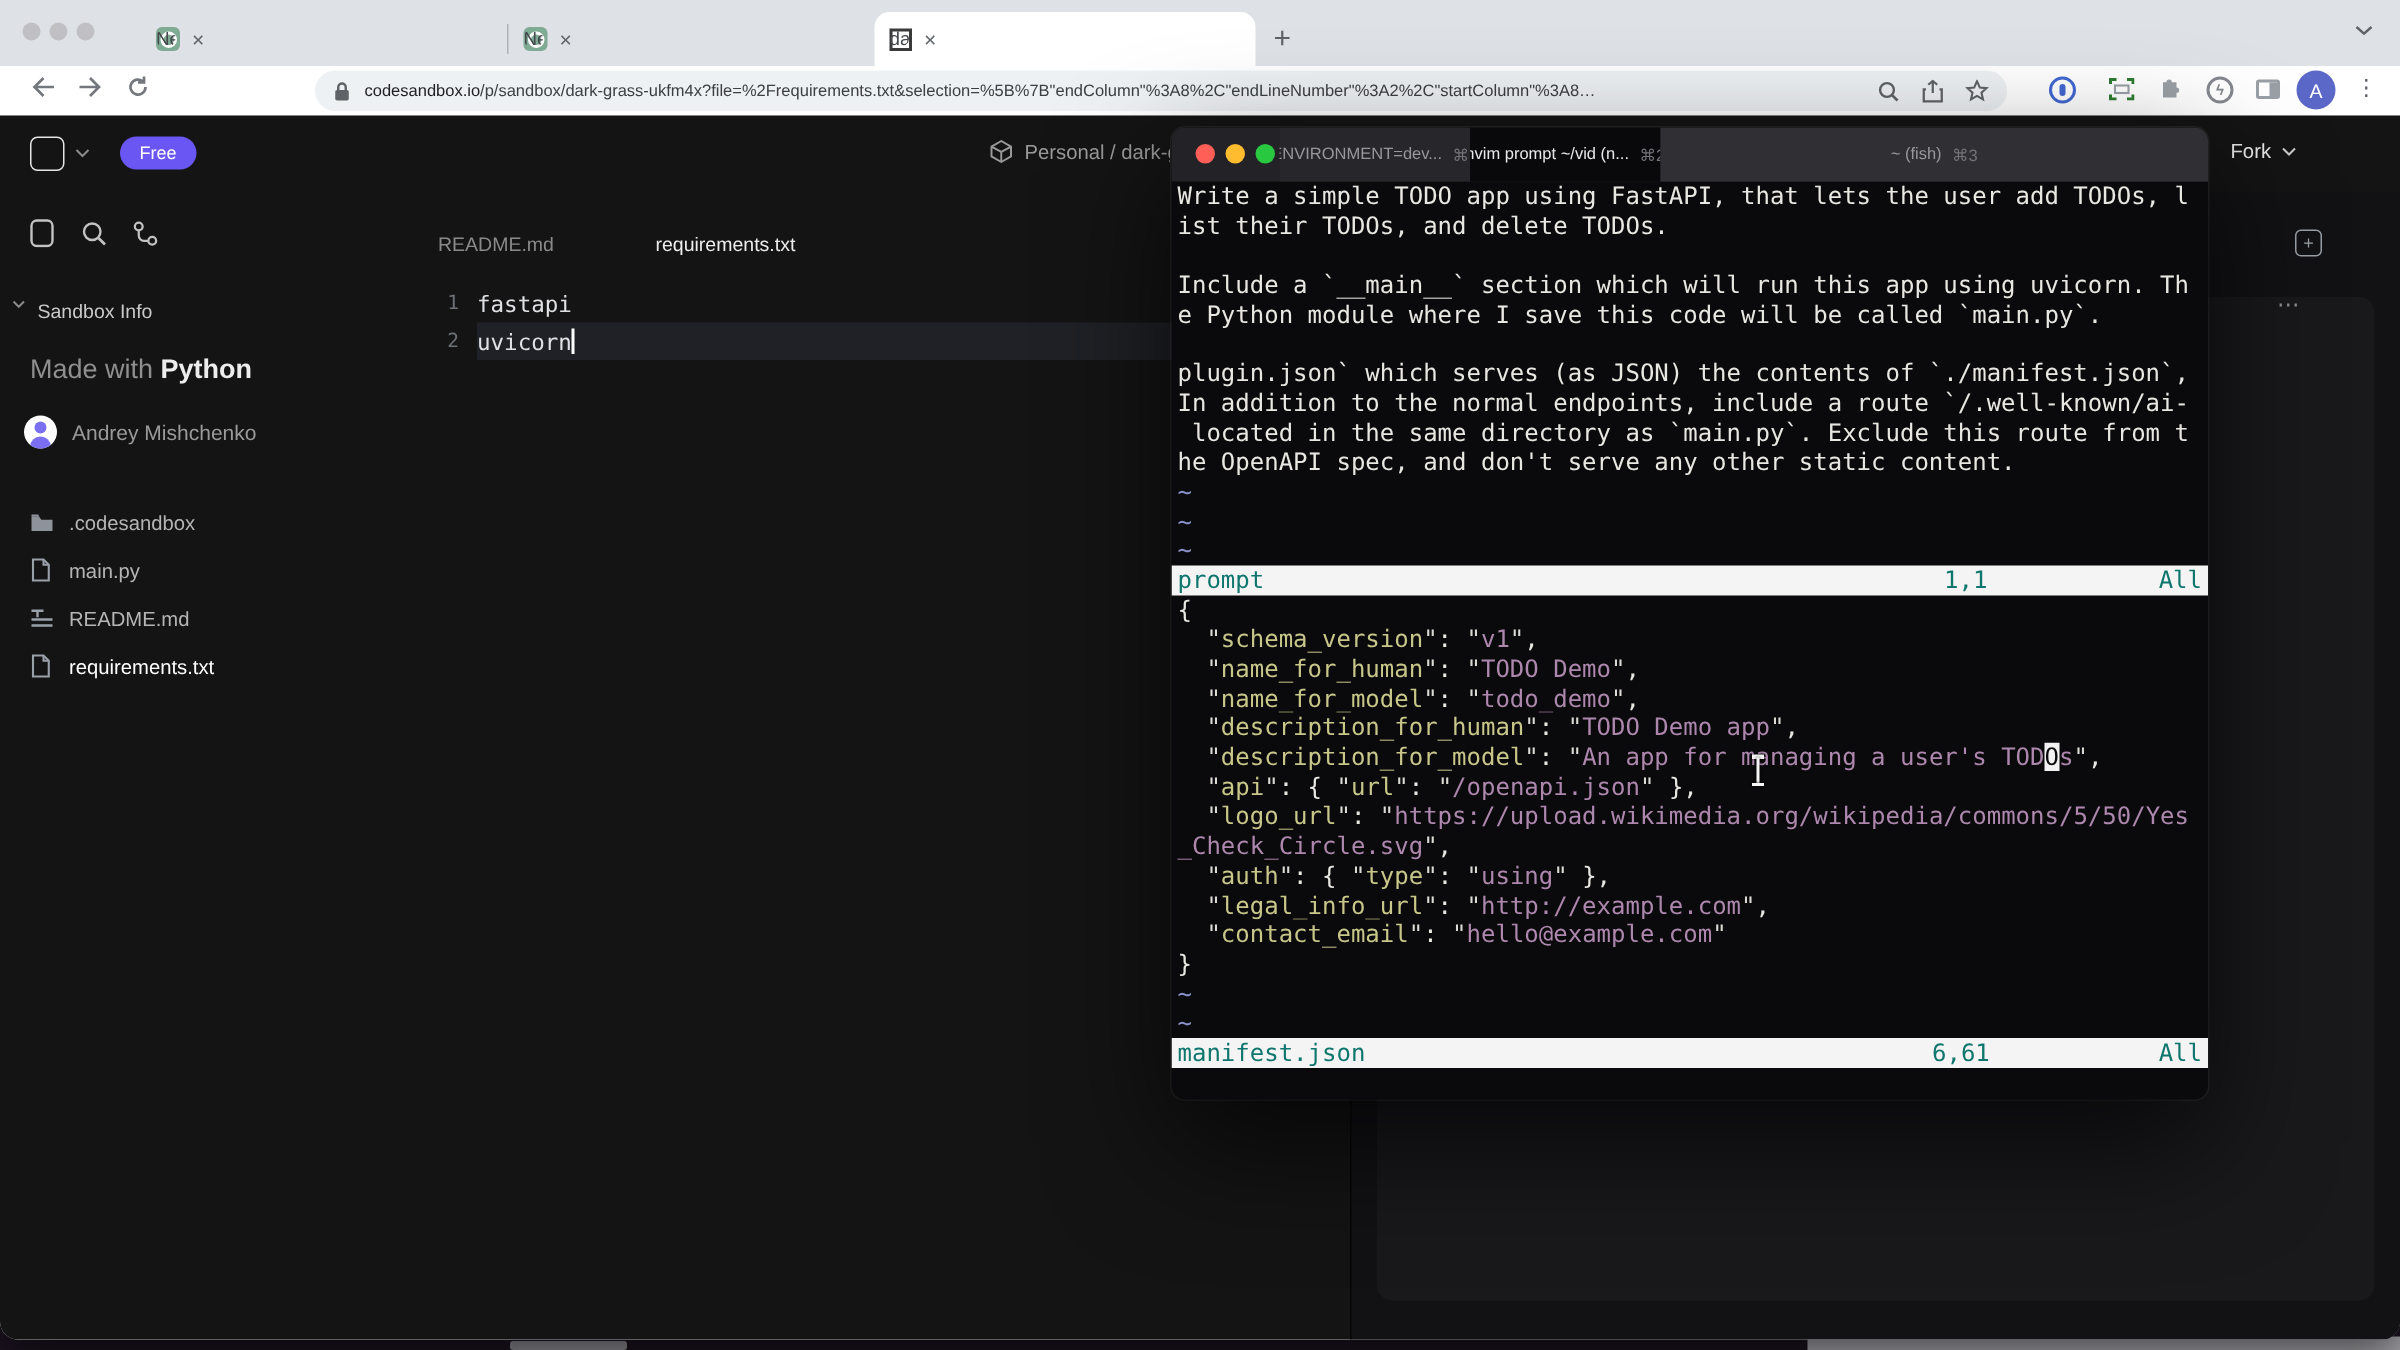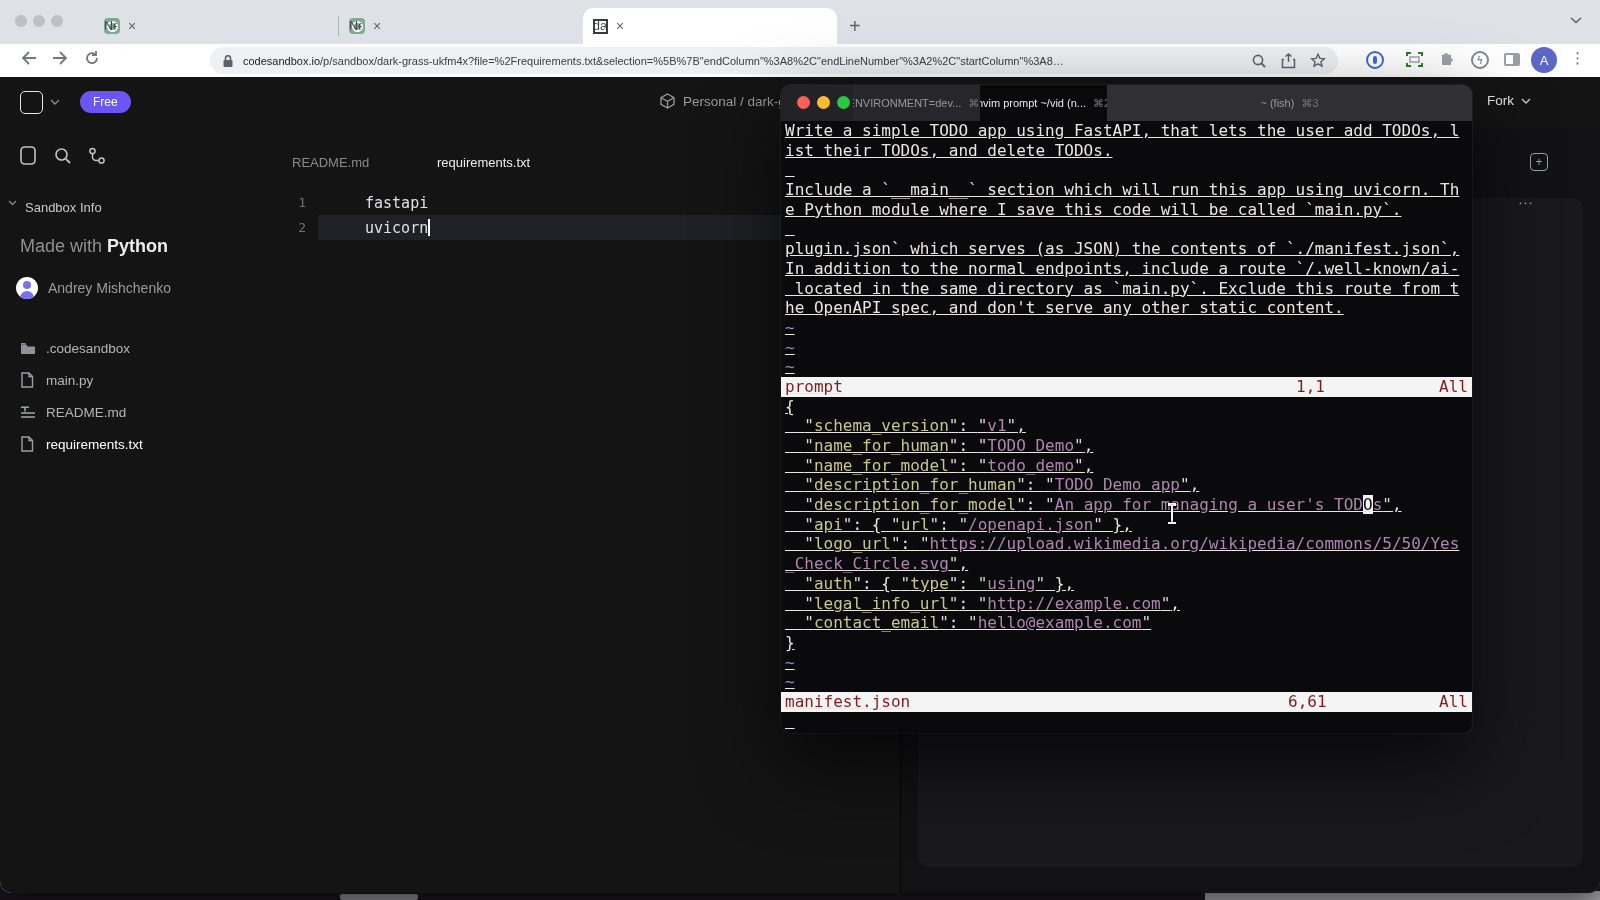--- a/index.html
+++ b/index.html
@@ -72,21 +72,21 @@
   .sb-av i.b{position:absolute;left:4px;top:14px;width:14px;height:10px;border-radius:7px 7px 0 0;background:#7a6ff0;}
   .file-list{position:absolute;left:0;top:255px;width:276px;}
   .file-row{display:flex;align-items:center;gap:10px;height:32px;padding-left:20px;font-size:13.5px;color:#b5b5b5;}
   .file-row.active{color:#fff;}
   .f-ic{width:16px;display:flex;}
 
   .editor{position:absolute;left:276px;top:113px;width:624px;}
   .eline{display:flex;height:25px;align-items:center;font-family:"DejaVu Sans Mono",monospace;position:relative;}
   .eline.active{background:linear-gradient(to right,transparent 42px,#202126 42px);}
   .lnum{width:30px;text-align:right;padding-right:12px;font-size:13px;color:#6d7177;flex:0 0 auto;}
-  .ltext{font-size:15px;color:#dfe1e4;white-space:pre;margin-left:47px;}
+  .ltext{font-size:15px;color:#dfe1e4;white-space:pre;}
   .ecursor{display:inline-block;width:2px;height:17px;background:#fff;vertical-align:-3px;}
 
   .rpanel{position:absolute;left:900px;top:51px;width:700px;height:765px;background:#121215;border-left:1px solid #060607;box-sizing:border-box;}
   .rp-inner{position:absolute;left:17px;top:70px;right:17px;bottom:26px;background:#19191c;border-radius:10px;}
   .rp-plus{position:absolute;left:629px;top:25px;width:16px;height:16px;border:1.5px solid #9aa0a6;border-radius:4px;
            color:#9aa0a6;font-size:12px;display:flex;align-items:center;justify-content:center;line-height:1;}
   .rp-dots{position:absolute;left:617px;top:66px;color:#8f8f8f;font-size:15px;letter-spacing:2px;}
 
   
   .term{position:absolute;left:781px;top:85px;width:691px;height:648px;border-radius:9px;overflow:hidden;
@@ -94,24 +94,24 @@
         font-family:"DejaVu Sans Mono",monospace;}
   .term-bar{position:absolute;left:0;top:0;width:100%;height:36px;background:#232327;}
   .ttl{position:absolute;top:11px;width:13px;height:13px;border-radius:50%;}
   .ttl.r{left:16px;background:#ff5f57}.ttl.y{left:36px;background:#febc2e}.ttl.g{left:56px;background:#28c840}
   .t-tab{position:absolute;top:0;height:36px;display:flex;align-items:center;justify-content:center;gap:7px;
          font-size:11px;color:#97979d;font-family:"Liberation Sans",sans-serif;white-space:nowrap;overflow:hidden;}
   .t-tab .sc{color:#737379;}
   .t-tab.t1{left:72px;width:127px;background:#27272b;}
   .t-tab.t2{left:199px;width:127px;background:#09090b;color:#e8e8e8;}
   .t-tab.t3{left:326px;width:365px;background:#2f2f34;}
-  .term-body{position:absolute;left:0;top:36px;width:100%;font-size:16px;line-height:19.7px;color:#e9e7e2;text-decoration:underline;}
+  .term-body{position:absolute;left:0;top:36px;width:100%;font-size:16px;line-height:19.7px;color:#e9e7e2;}
   .trow{height:19.7px;white-space:pre;padding-left:4px;overflow:hidden;}
   .tilde{color:#8a93c9;}
-  .status{position:relative;background:#f4f4f4;color:#7f1d1d;}
+  .status{position:relative;background:#f4f4f4;color:#0f766e;}
   .status .ruler{position:absolute;top:0;}
   .status .scrollpos{position:absolute;right:4px;top:0;text-align:center;}
   .status.s1 .ruler{left:515px;}
   .status.s2 .ruler{left:507px;}
   .tp{color:#e9e7e2}.tq{color:#dcdad4}.tk{color:#c8c78a}.ts{color:#ad87ad}
   .tcur{background:#f2f2f2;color:#0a0a0c;}
 
   
   .pointer{position:absolute;left:1166px;top:503px;width:12px;height:22px;z-index:60;}
   .pointer .stem{position:absolute;left:5px;top:2px;width:2px;height:17px;background:#f5f5f5;box-shadow:0 0 2px rgba(0,0,0,.95);}

